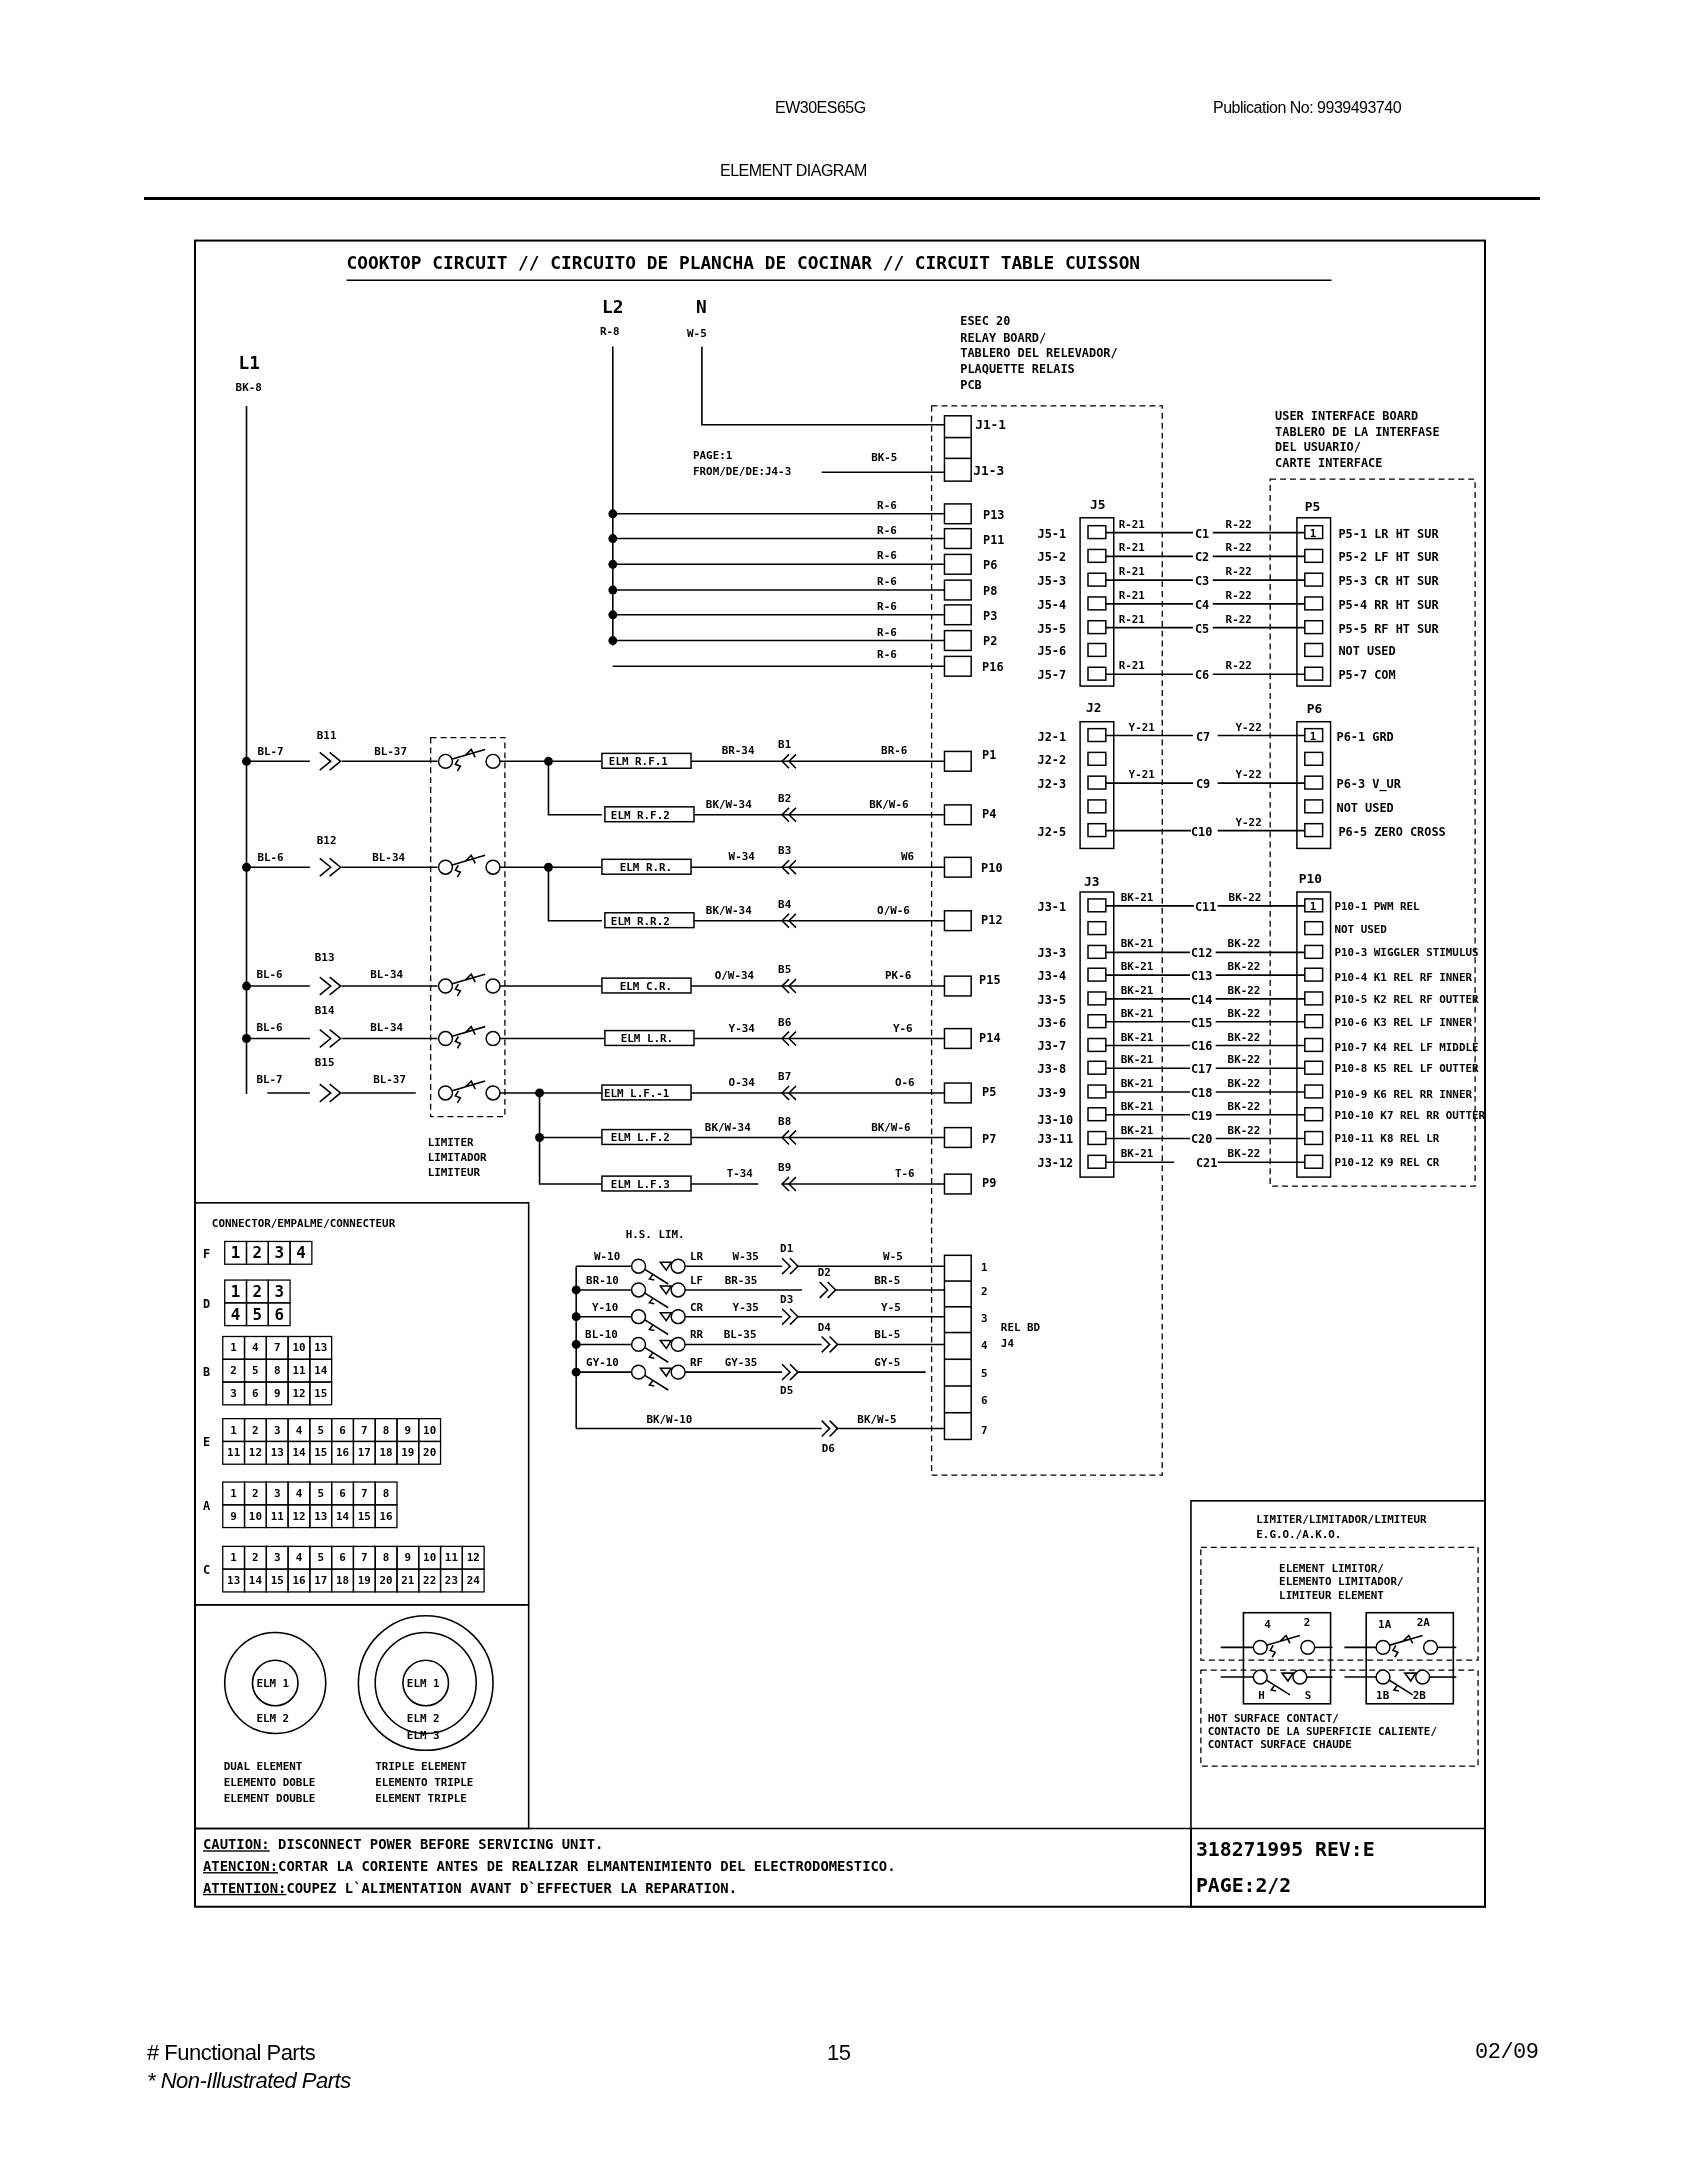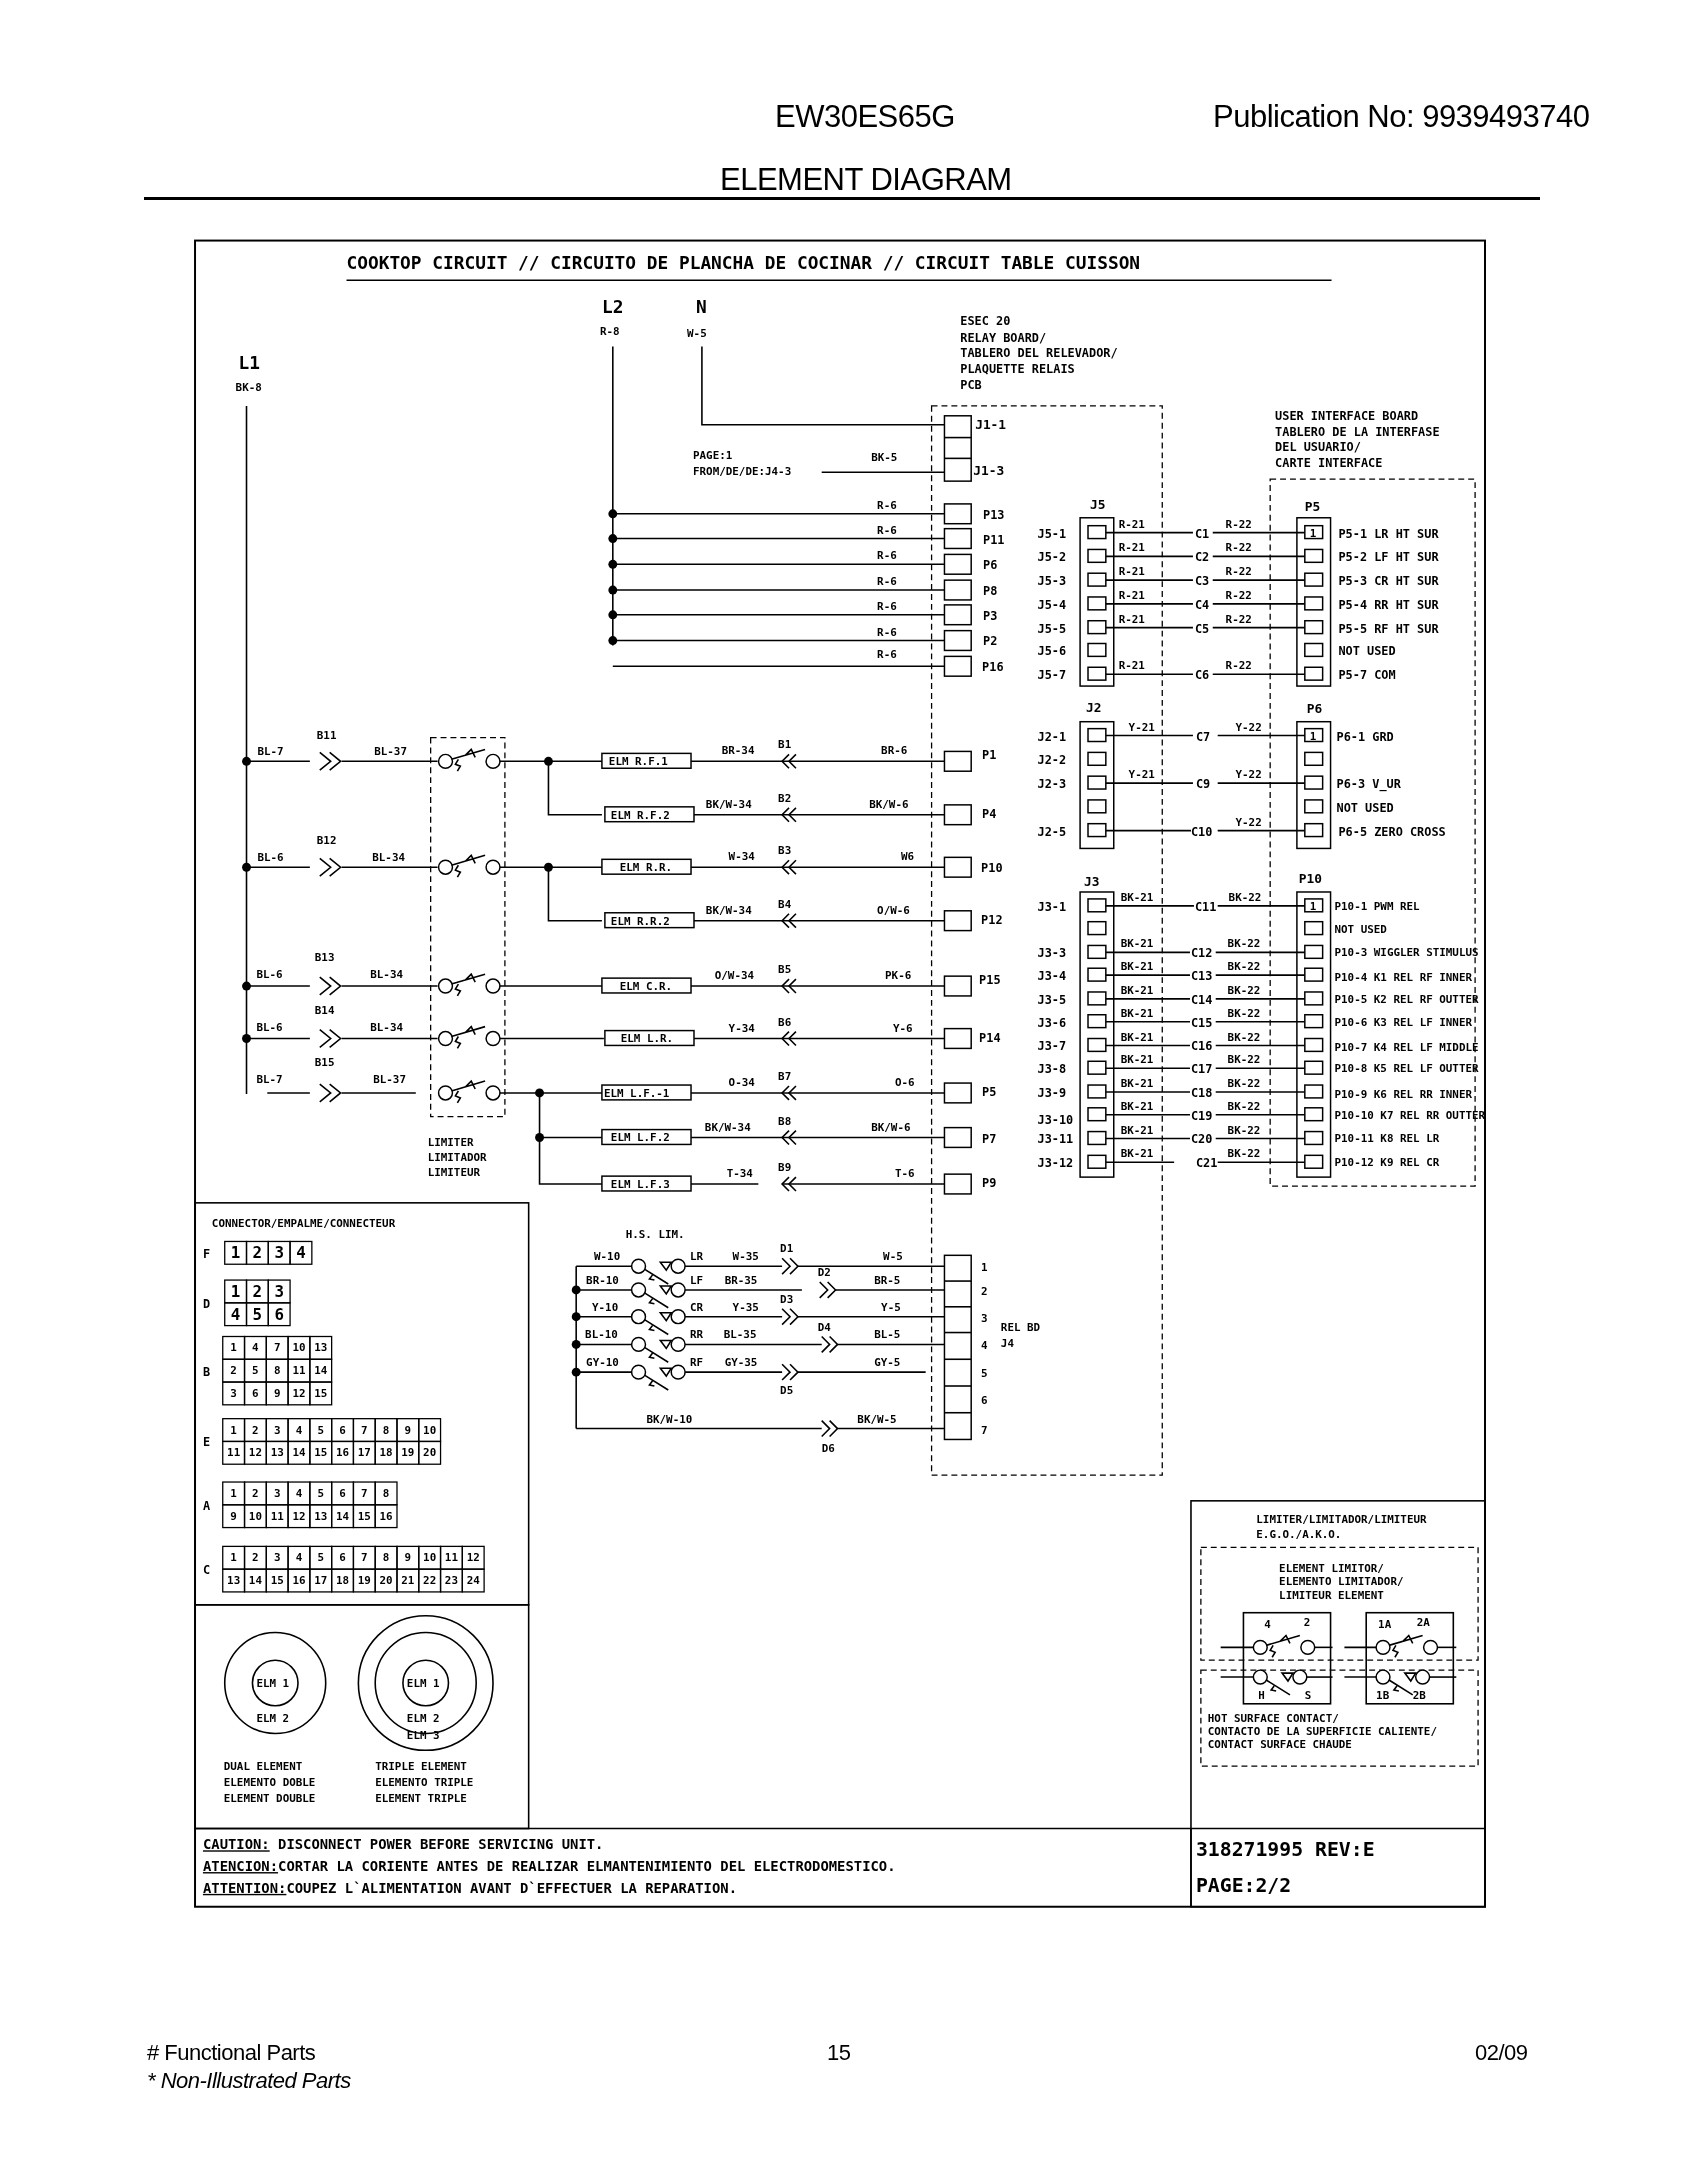--- a/index.html
+++ b/index.html
@@ -1,17 +1,17 @@
 <!DOCTYPE html>
 <html><head>
 <meta charset="utf-8">
 <style>
   html,body{margin:0;padding:0;background:#fff;}
   body{width:1683px;height:2178px;position:relative;overflow:hidden;font-family:"Liberation Sans",sans-serif;color:#000;}
-  .hdr{position:absolute;font-family:"Liberation Sans",sans-serif;font-size:31px;letter-spacing:-0.5px;}
+  .hdr{position:absolute;font-family:"Liberation Sans",sans-serif;font-size:16px;letter-spacing:-0.5px;}
   .rule{position:absolute;left:144px;top:197px;width:1396px;height:3px;background:#000;}
   svg{position:absolute;left:0;top:0;}
   svg text{font-family:"DejaVu Sans Mono","Liberation Mono",monospace;font-weight:bold;fill:#000;}
   .t11{font-size:11px;} .t12{font-size:12px;} .t13{font-size:13px;} .t14{font-size:14px;}
   .t16{font-size:16px;} .t18{font-size:18px;} .t20{font-size:20px;}
   .w{stroke:#000;stroke-width:1.6;fill:none;}
   .box{stroke:#000;stroke-width:1.5;fill:#fff;}
   .dash{stroke:#000;stroke-width:1.3;fill:none;stroke-dasharray:6 4;}
   .dot{fill:#000;}
 </style>
@@ -928,14 +928,14 @@
     <text class="t14" x="205" y="1890"><tspan text-decoration="underline">ATENCION:</tspan><tspan>CORTAR LA CORIENTE ANTES DE REALIZAR ELMANTENIMIENTO DEL ELECTRODOMESTICO.</tspan></text>
     <text class="t14" x="205" y="1912"><tspan text-decoration="underline">ATTENTION:</tspan><tspan>COUPEZ L`ALIMENTATION AVANT D`EFFECTUER LA REPARATION.</tspan></text>
   </g>
   <text class="t20" x="1208" y="1875">318271995 REV:E</text>
   <text class="t20" x="1208" y="1911">PAGE:2/2</text>
 </svg>
 
 <div class="hdr" style="left:147px;top:2040px;font-size:22px;"># Functional Parts</div>
 <div class="hdr" style="left:147px;top:2068px;font-size:22px;font-style:italic;">* Non-Illustrated Parts</div>
 <div class="hdr" style="left:827px;top:2040px;font-size:22px;">15</div>
-<div class="hdr" style="left:1475px;top:2040px;font-size:22px;">02/09</div>
+<div class="hdr" style="left:1475px;top:2040px;font-size:22px;font-family:Liberation Mono, monospace;">02/09</div>
 
 
 </body></html>

